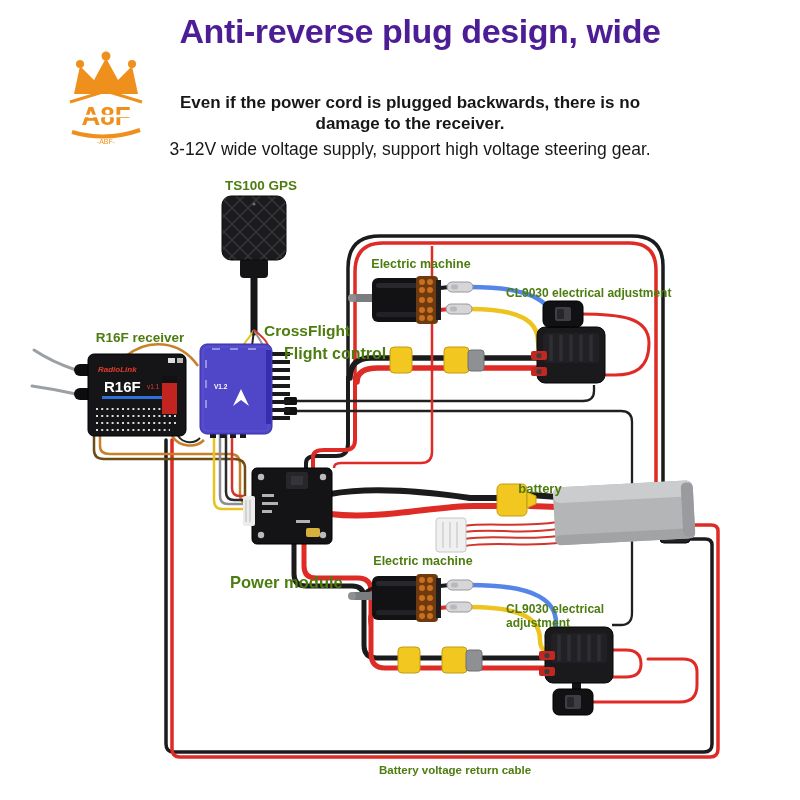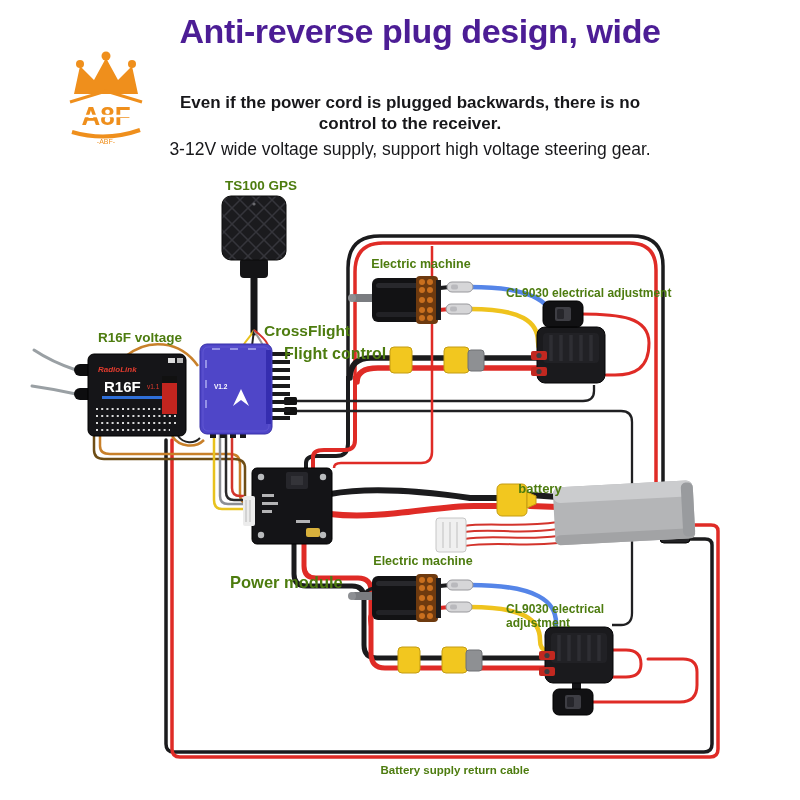--- a/index.html
+++ b/index.html
@@ -253,43 +253,43 @@
     <rect x="554" y="484" width="140" height="58" rx="7" fill="#b4b5b7"></rect>
     <rect x="554" y="484" width="140" height="16" rx="7" fill="#cbccce"></rect>
     <rect x="554" y="532" width="140" height="10" rx="5" fill="#a2a3a5"></rect>
     <rect x="682" y="486" width="12" height="54" rx="5" fill="#999b9e"></rect>
   </g>
 </svg>
 
 <div id="title" class="abs">
   <div>Anti-reverse plug design, wide</div>
 </div>
-<div id="subtitle" class="abs">Even if the power cord is plugged backwards, there is no control to the receiver.</div>
+<div id="subtitle" class="abs">Even if the power cord is plugged backwards, there is no damage to the receiver.</div>
 <div id="tagline" class="abs">3-12V wide voltage supply, support high voltage steering gear.</div>
 
 <svg class="abs" style="top:50px;left:56px;" width="100" height="100" viewBox="0 0 84 100">
   <g fill="#ef8f1c">
     <path d="M10,44 L16,16 L30,30 L42,8 L54,30 L68,16 L74,44 Z"></path>
     <circle cx="16" cy="14" r="4"></circle>
       <circle cx="42" cy="6" r="4.5"></circle>
       <circle cx="68" cy="14" r="4"></circle>
   </g>
   <path d="M6,52 L42,41 L78,52" fill="none" stroke="#ef8f1c" stroke-width="3"></path>
   <text x="42" y="75" text-anchor="middle" font-size="26" font-weight="900" fill="#ef8f1c">A8F</text>
   <line x1="8" y1="66" x2="76" y2="66" stroke="#ffffff" stroke-width="2.5"></line>
   <path d="M8,82 Q42,92 76,80" fill="none" stroke="#ef8f1c" stroke-width="4"></path>
   <text x="42" y="94" text-anchor="middle" font-size="7" fill="#ef8f1c">-ABF-</text>
 </svg>
 
 <div class="lbl center" style="top:178px;left:205px;width:112px;font-size:13.5px;">TS100 GPS</div>
-<div class="lbl center" style="top:330px;left:86px;width:108px;font-size:13.5px;">R16F voltage</div>
+<div class="lbl center" style="top:330px;left:86px;width:108px;font-size:13.5px;">R16F receiver</div>
 <div class="lbl nw" style="top:322px;left:264px;font-size:15.5px;font-weight:800;">CrossFlight</div>
 <div class="lbl nw" style="top:344px;left:284px;font-size:16px;text-align:right;">Flight control</div>
 <div class="lbl center" style="top:257px;left:360px;width:122px;font-size:12.5px;">Electric machine</div>
 <div class="lbl nw" style="top:286px;left:506px;font-size:12px;">CL9030 electrical adjustment</div>
 <div class="lbl center" style="top:465px;left:500px;width:80px;font-size:13px;margin-top:16px;">battery</div>
 <div class="lbl nw" style="top:543px;left:230px;font-size:16.5px;font-weight:800;margin-top:30px;">Power module</div>
 <div class="lbl center" style="top:554px;left:362px;width:122px;font-size:12.5px;">Electric machine</div>
 <div class="lbl" style="top:602px;left:506px;font-size:12px;">
   <div>CL9030 electrical</div>
   <div>adjustment</div>
 </div>
-<div class="lbl center" style="top:764px;left:320px;width:270px;font-size:11.5px;">Battery supply return cable</div>
+<div class="lbl center" style="top:764px;left:320px;width:270px;font-size:11.5px;">Battery voltage return cable</div>
 
 </body></html>

